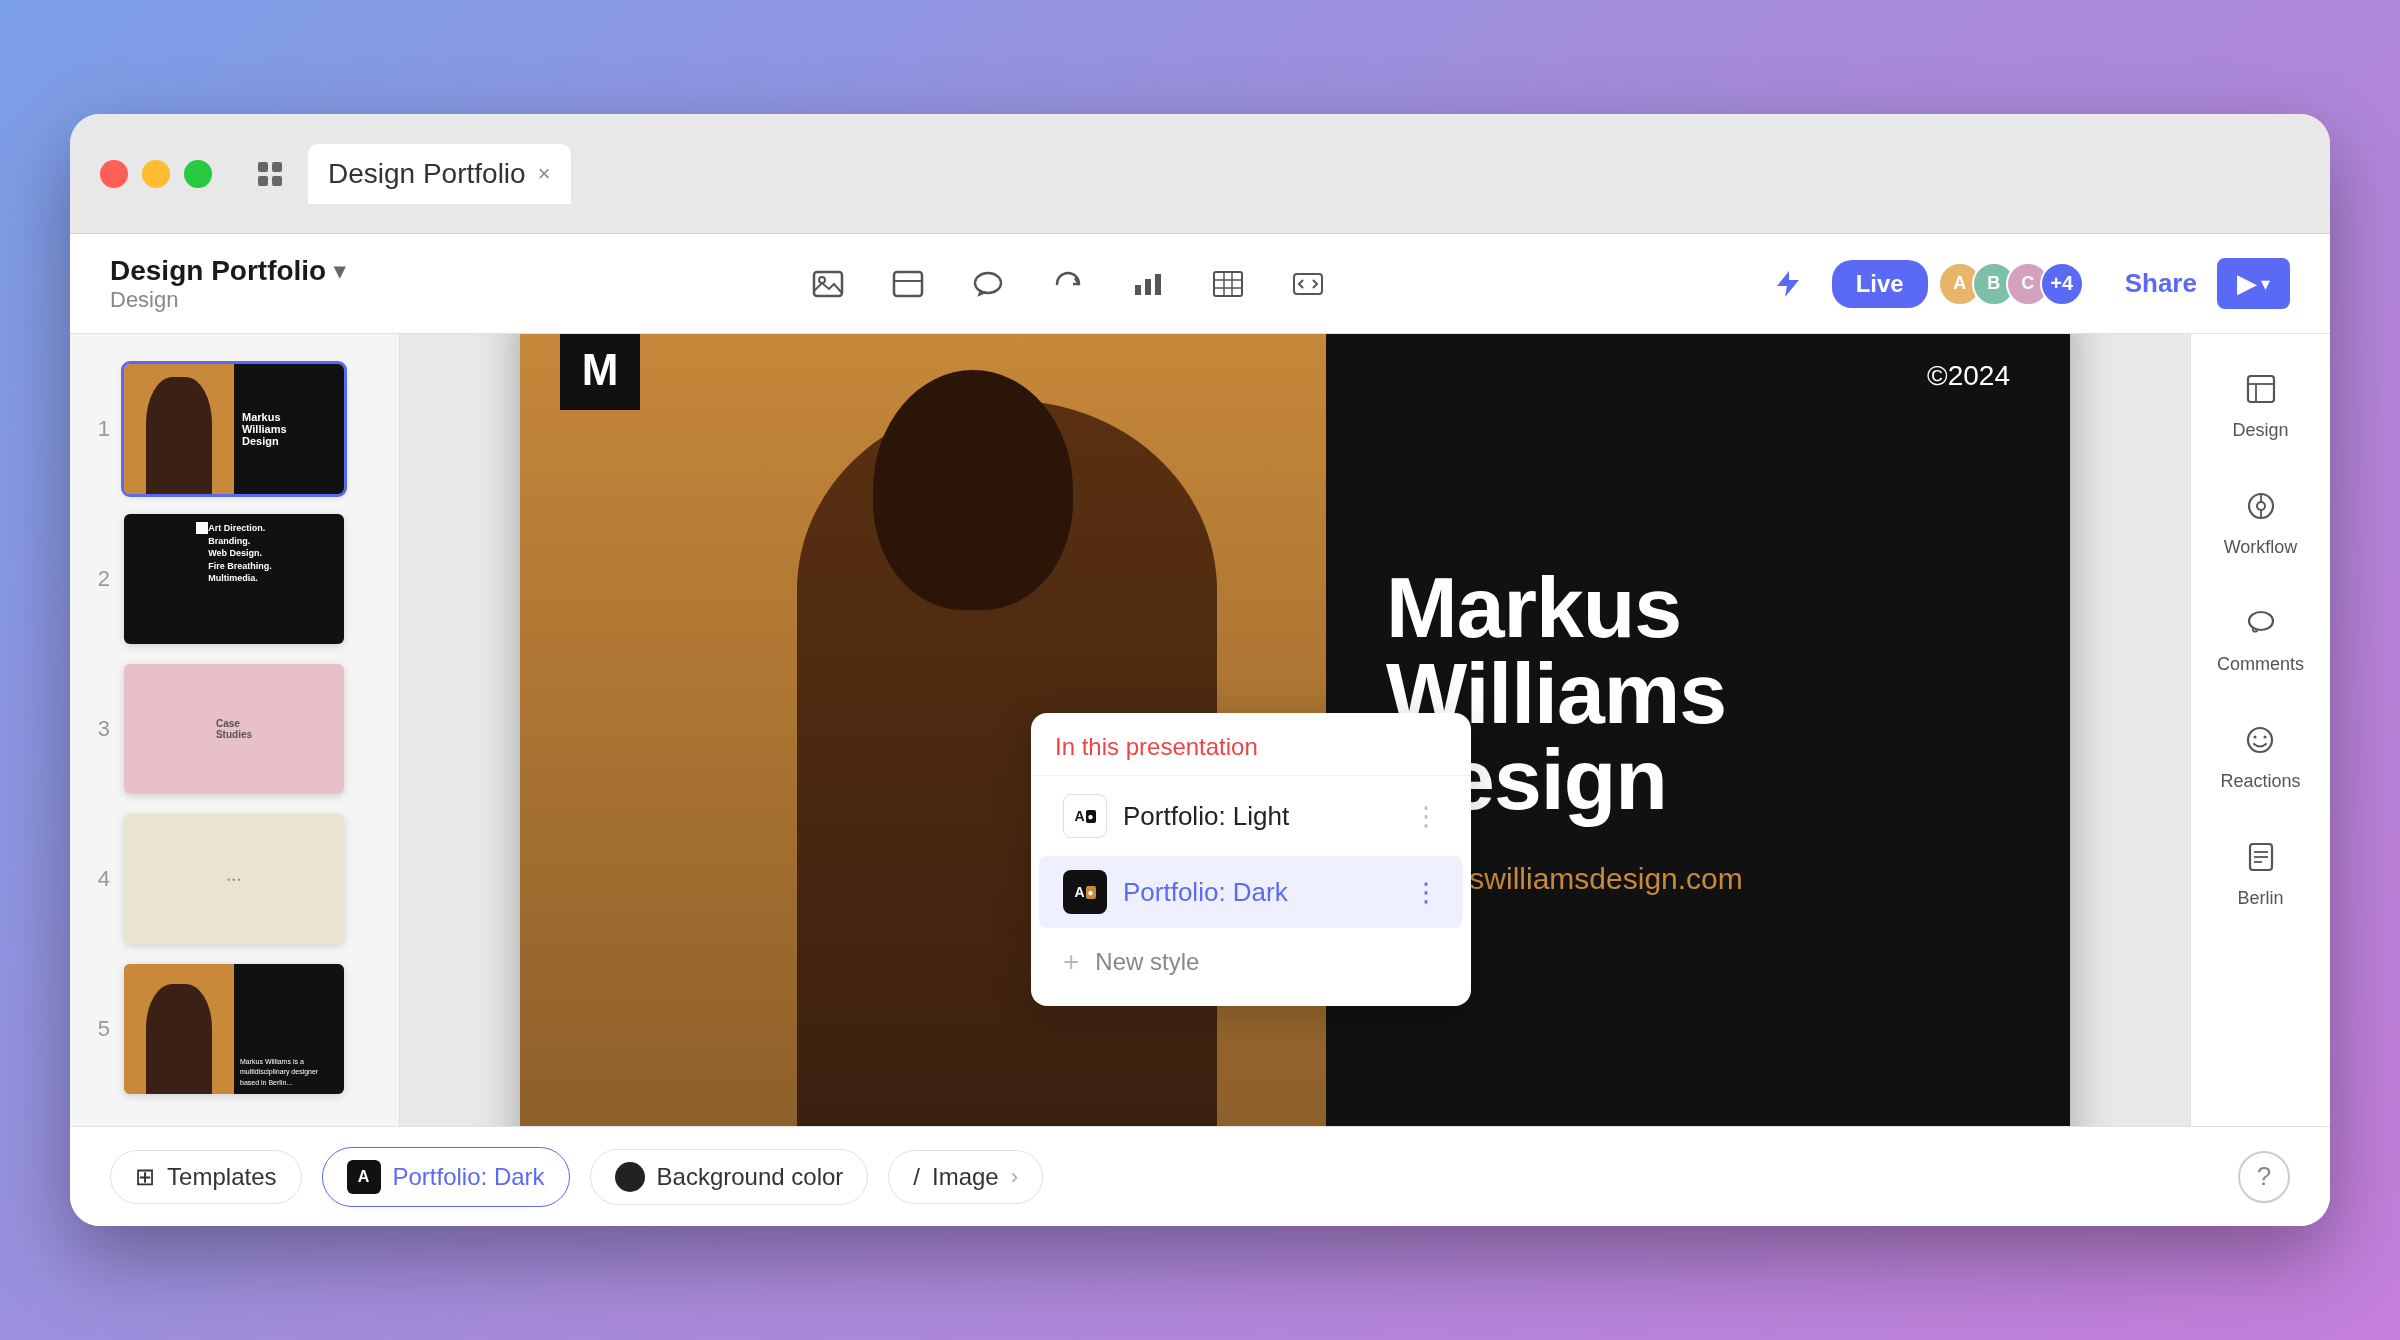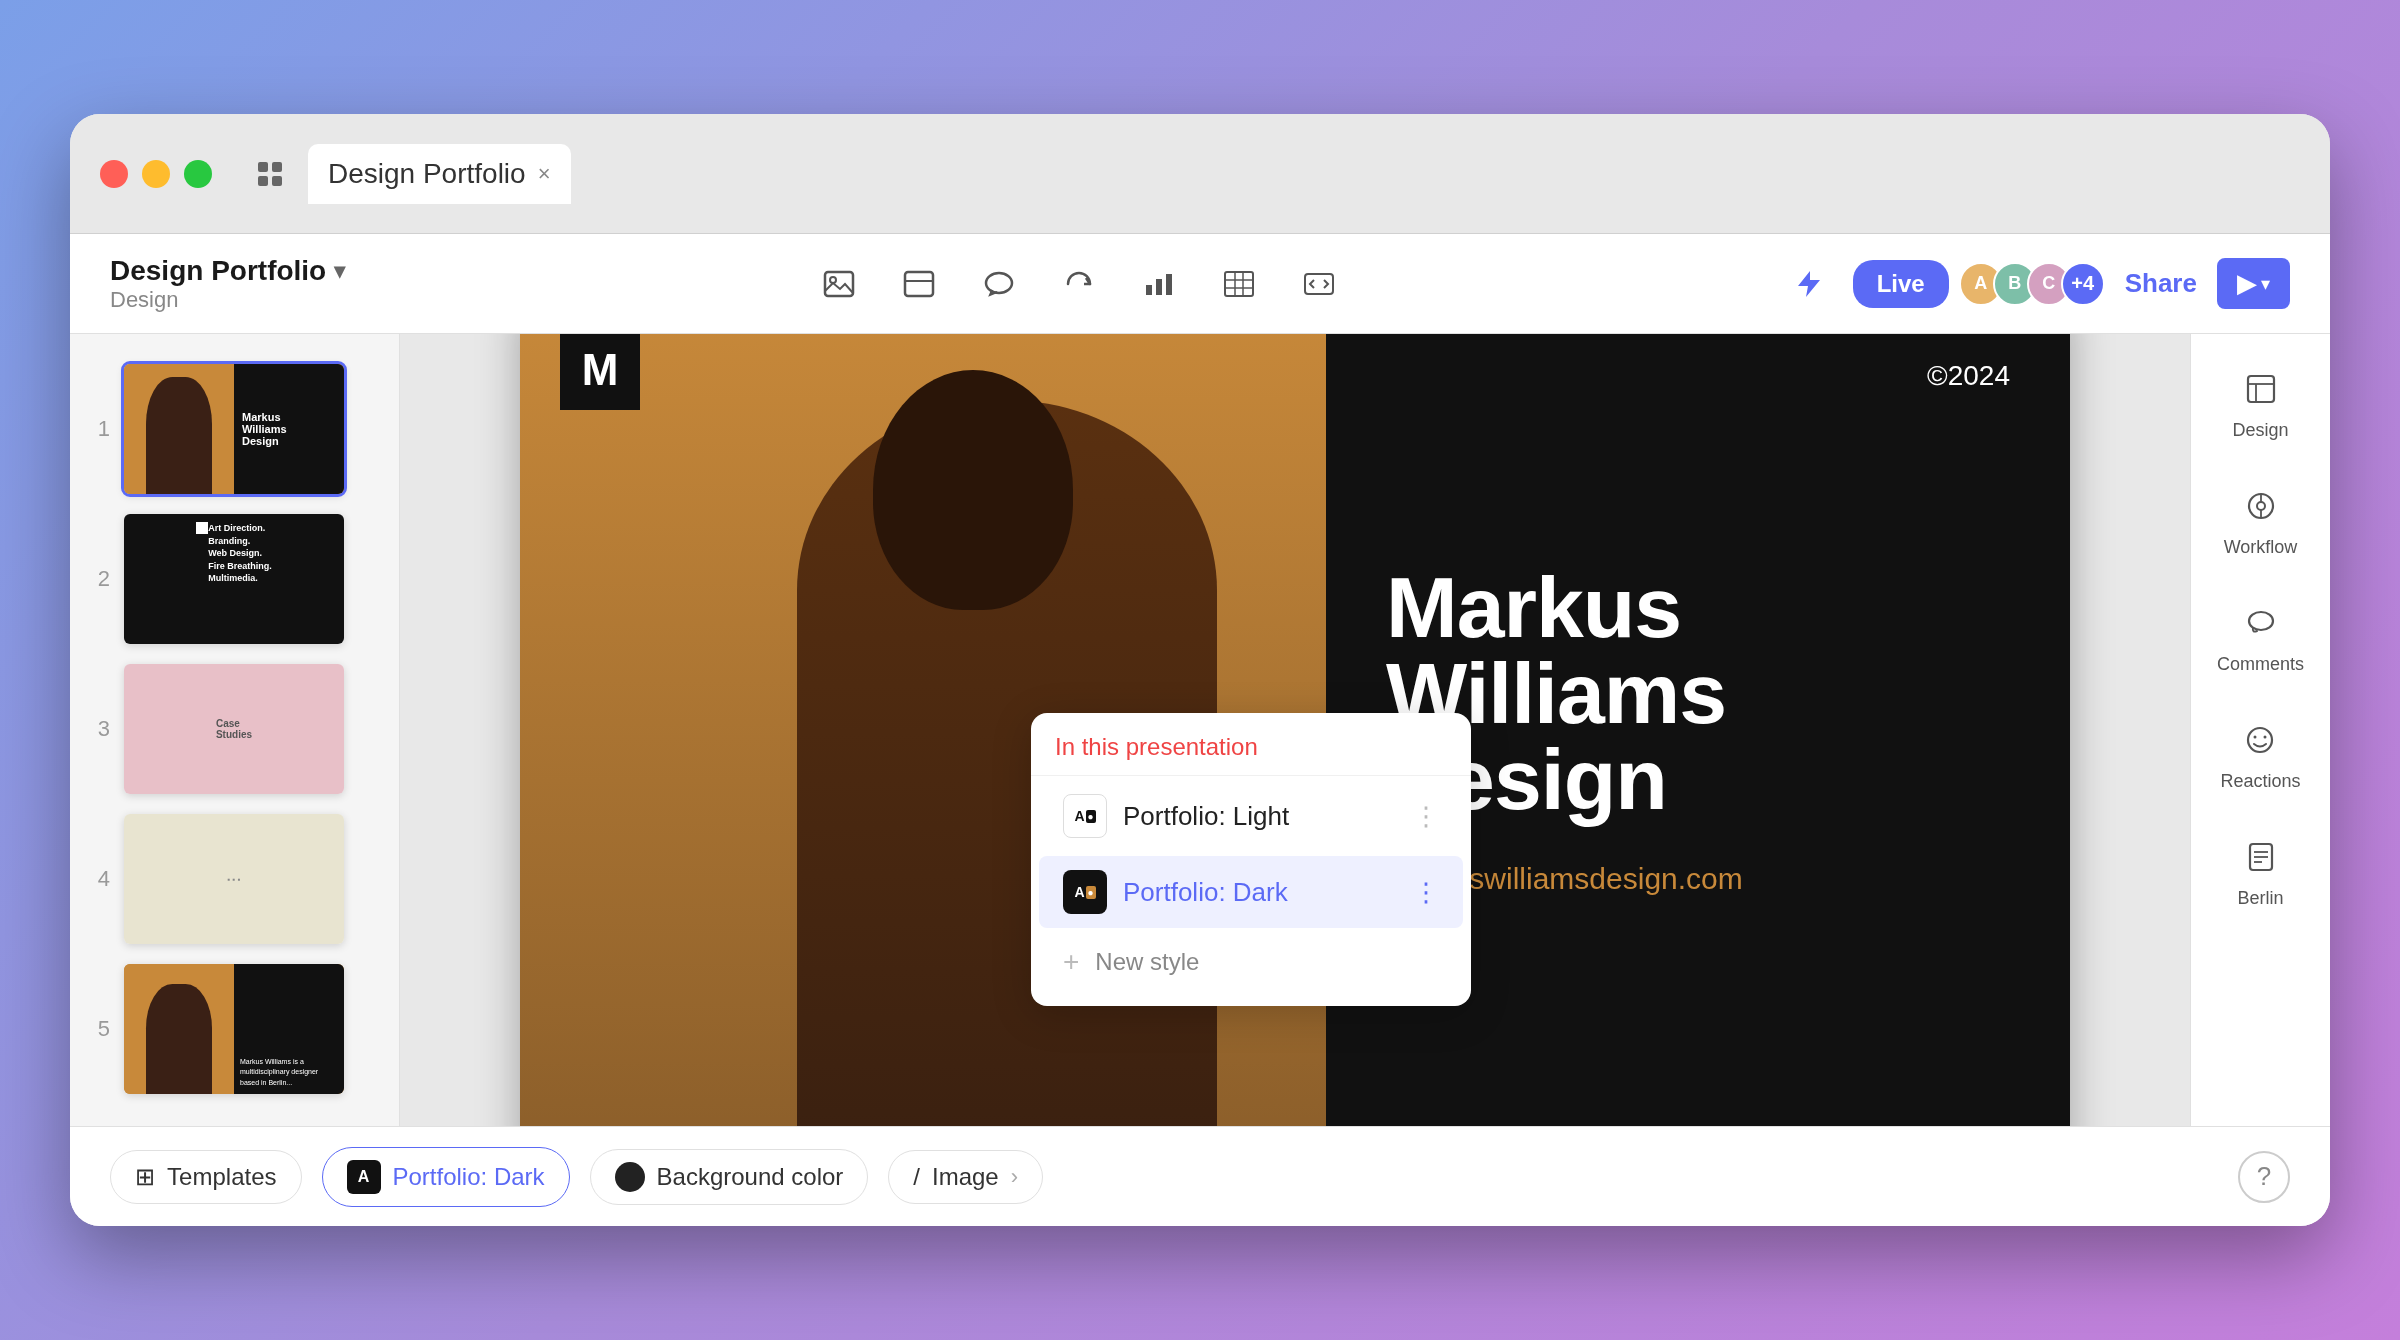--- a/index.html
+++ b/index.html
@@ -177,20 +177,21 @@
       margin-left: -10px;
       border: 2px solid #fff;
     }
     .share-btn {
       background: none;
       border: none;
       font-size: 26px;
       color: #5b6af5;
       font-weight: 600;
       cursor: pointer;
+      margin-left: 21px;
     }
     .play-btn {
       background: #5b6af5;
       color: #fff;
       border: none;
       border-radius: 8px;
       padding: 10px 20px;
       font-size: 26px;
       cursor: pointer;
       display: flex;

